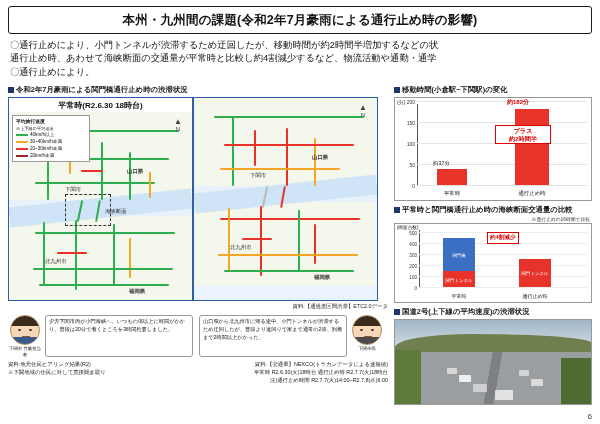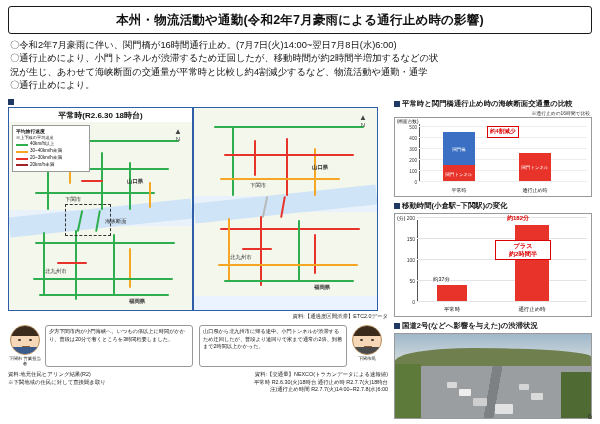--- a/index.html
+++ b/index.html
@@ -145,35 +145,35 @@
   .ph-veg { position:absolute; background:#5d7a3a; }
 
   
   .pageno { position:absolute; right:8px; bottom:3px; font-size:7.5px; color:#333; }
 </style>
 </head>
 <body>
 
 <div class="slide">
 
-  <div class="title-box">本州・物流活動や通勤(令和2年7月豪雨による通行止め時の影響)</div>
+  <div class="title-box">本州・九州間の課題(令和2年7月豪雨による通行止め時の影響)</div>
 
   <div class="bullets">
-    <div>〇令和2年7月豪雨に伴い、関門橋が16時間通行止め。(7月7日(火)14:00~翌日7月8日(水)6:00)</div>
     <div>〇通行止めにより、小門トンネルが渋滞するため迂回したが、移動時間が約2時間半増加するなどの状</div>
-    <div>  況が生じ、あわせて海峡断面の交通量が平常時と比較し約4割減少するなど、物流活動や通勤・通学</div>
+    <div>  通行止め時、あわせて海峡断面の交通量が平常時と比較し約4割減少するなど、物流活動や通勤・通学</div>
     <div>  〇通行止めにより。</div>
   </div>
 
   <div class="body">
 
     <div class="col-left">
 
       <div class="sec-head">
         <span class="sq"></span>
+        <span>令和2年7月豪雨による関門橋通行止め時の渋滞状況</span>
       </div>
 
       <div class="maps">
 
         <div class="map-panel">
           <div class="map-cap">平常時(R2.6.30 18時台)</div>
           <div class="map-area">
             <div class="sea" style="left:0;top:0;width:100%;height:100%;background:#e9f2fb;"></div>
             <div class="land" style="left:0;top:0;width:100%;height:88px;background:#f4f7ec;"></div>
             <div class="land" style="left:0;top:104px;width:100%;height:84px;background:#f4f7ec;"></div>
@@ -308,20 +308,58 @@
           <div>注)通行止め時間 R2.7.7(火)14:00~R2.7.8(水)6:00</div>
         </div>
       </div>
     </div>
 
     <div class="col-right">
 
       <div class="card">
         <div class="sec-head">
           <span class="sq"></span>
+          <span>移動時間(小倉駅~下関駅)の変化</span>
+        </div>
+        <div class="chart-box c1">
+          <div class="unit">(分)</div>
+          <div class="axis"></div>
+          <div class="base"></div>
+
+          <div class="grid" style="bottom:14px;"></div>
+          <div class="grid" style="bottom:35px;"></div>
+          <div class="grid" style="bottom:56px;"></div>
+          <div class="grid" style="bottom:77px;"></div>
+          <div class="grid" style="bottom:98px;"></div>
+
+          <div class="ytick" style="bottom:11px;">0</div>
+          <div class="ytick" style="bottom:32px;">50</div>
+          <div class="ytick" style="bottom:53px;">100</div>
+          <div class="ytick" style="bottom:74px;">150</div>
+          <div class="ytick" style="bottom:95px;">200</div>
+
+          <div class="bar" style="left:42px;width:30px;height:16px;"></div>
+          <div class="bar" style="left:120px;width:34px;height:76px;"></div>
+
+          <div class="vlab2" style="left:38px;bottom:33px;">約37分</div>
+          <div class="vlab" style="left:112px;bottom:93px;">約182分</div>
+
+          <div class="annot" style="left:100px;bottom:56px;width:56px;">
+            <div>プラス</div>
+            <div>約2時間半</div>
+          </div>
+
+          <div class="xlab" style="left:40px;width:34px;">平常時</div>
+          <div class="xlab" style="left:112px;width:50px;">通行止め時</div>
+        </div>
+      </div>
+
+      <div class="card">
+        <div class="sec-head">
+          <span class="sq"></span>
           <span>平常時と関門橋通行止め時の海峡断面交通量の比較</span>
         </div>
         <div style="font-size:4.8px;text-align:right;color:#333;margin:-1px 2px 1px 0;">※通行止めの16時間で比較</div>
         <div class="chart-box c2">
           <div class="unit">(断面台数)</div>
           <div class="axis"></div>
           <div class="base"></div>
 
           <div class="grid" style="bottom:14px;"></div>
           <div class="grid" style="bottom:25px;"></div>
@@ -348,59 +386,21 @@
           <div class="annot" style="left:92px;top:8px;">約4割減少</div>
 
           <div class="xlab" style="left:46px;width:36px;">平常時</div>
           <div class="xlab" style="left:116px;width:48px;">通行止め時</div>
         </div>
       </div>
 
       <div class="card">
         <div class="sec-head">
           <span class="sq"></span>
-          <span>移動時間(小倉駅~下関駅)の変化</span>
-        </div>
-        <div class="chart-box c1">
-          <div class="unit">(分)</div>
-          <div class="axis"></div>
-          <div class="base"></div>
-
-          <div class="grid" style="bottom:14px;"></div>
-          <div class="grid" style="bottom:35px;"></div>
-          <div class="grid" style="bottom:56px;"></div>
-          <div class="grid" style="bottom:77px;"></div>
-          <div class="grid" style="bottom:98px;"></div>
-
-          <div class="ytick" style="bottom:11px;">0</div>
-          <div class="ytick" style="bottom:32px;">50</div>
-          <div class="ytick" style="bottom:53px;">100</div>
-          <div class="ytick" style="bottom:74px;">150</div>
-          <div class="ytick" style="bottom:95px;">200</div>
-
-          <div class="bar" style="left:42px;width:30px;height:16px;"></div>
-          <div class="bar" style="left:120px;width:34px;height:76px;"></div>
-
-          <div class="vlab2" style="left:38px;bottom:33px;">約37分</div>
-          <div class="vlab" style="left:112px;bottom:93px;">約182分</div>
-
-          <div class="annot" style="left:100px;bottom:56px;width:56px;">
-            <div>プラス</div>
-            <div>約2時間半</div>
-          </div>
-
-          <div class="xlab" style="left:40px;width:34px;">平常時</div>
-          <div class="xlab" style="left:112px;width:50px;">通行止め時</div>
-        </div>
-      </div>
-
-      <div class="card">
-        <div class="sec-head">
-          <span class="sq"></span>
-          <span>国道2号(などへ影響を与えた)の渋滞状況</span>
+          <span>国道2号(上下線の平均速度)の渋滞状況</span>
         </div>
         <div class="photo">
           <div class="ph-sky"></div>
           <div class="ph-hill"></div>
           <div class="ph-road"></div>
           <div class="ph-veg" style="left:0;bottom:0;width:26px;height:54px;"></div>
           <div class="ph-veg" style="right:0;bottom:0;width:30px;height:46px;background:#4f6b33;"></div>
           <div class="ph-car" style="left:52px;bottom:30px;width:10px;height:6px;"></div>
           <div class="ph-car" style="left:64px;bottom:22px;width:12px;height:7px;background:#eee;"></div>
           <div class="ph-car" style="left:78px;bottom:12px;width:14px;height:8px;background:#cfcfcf;"></div>

